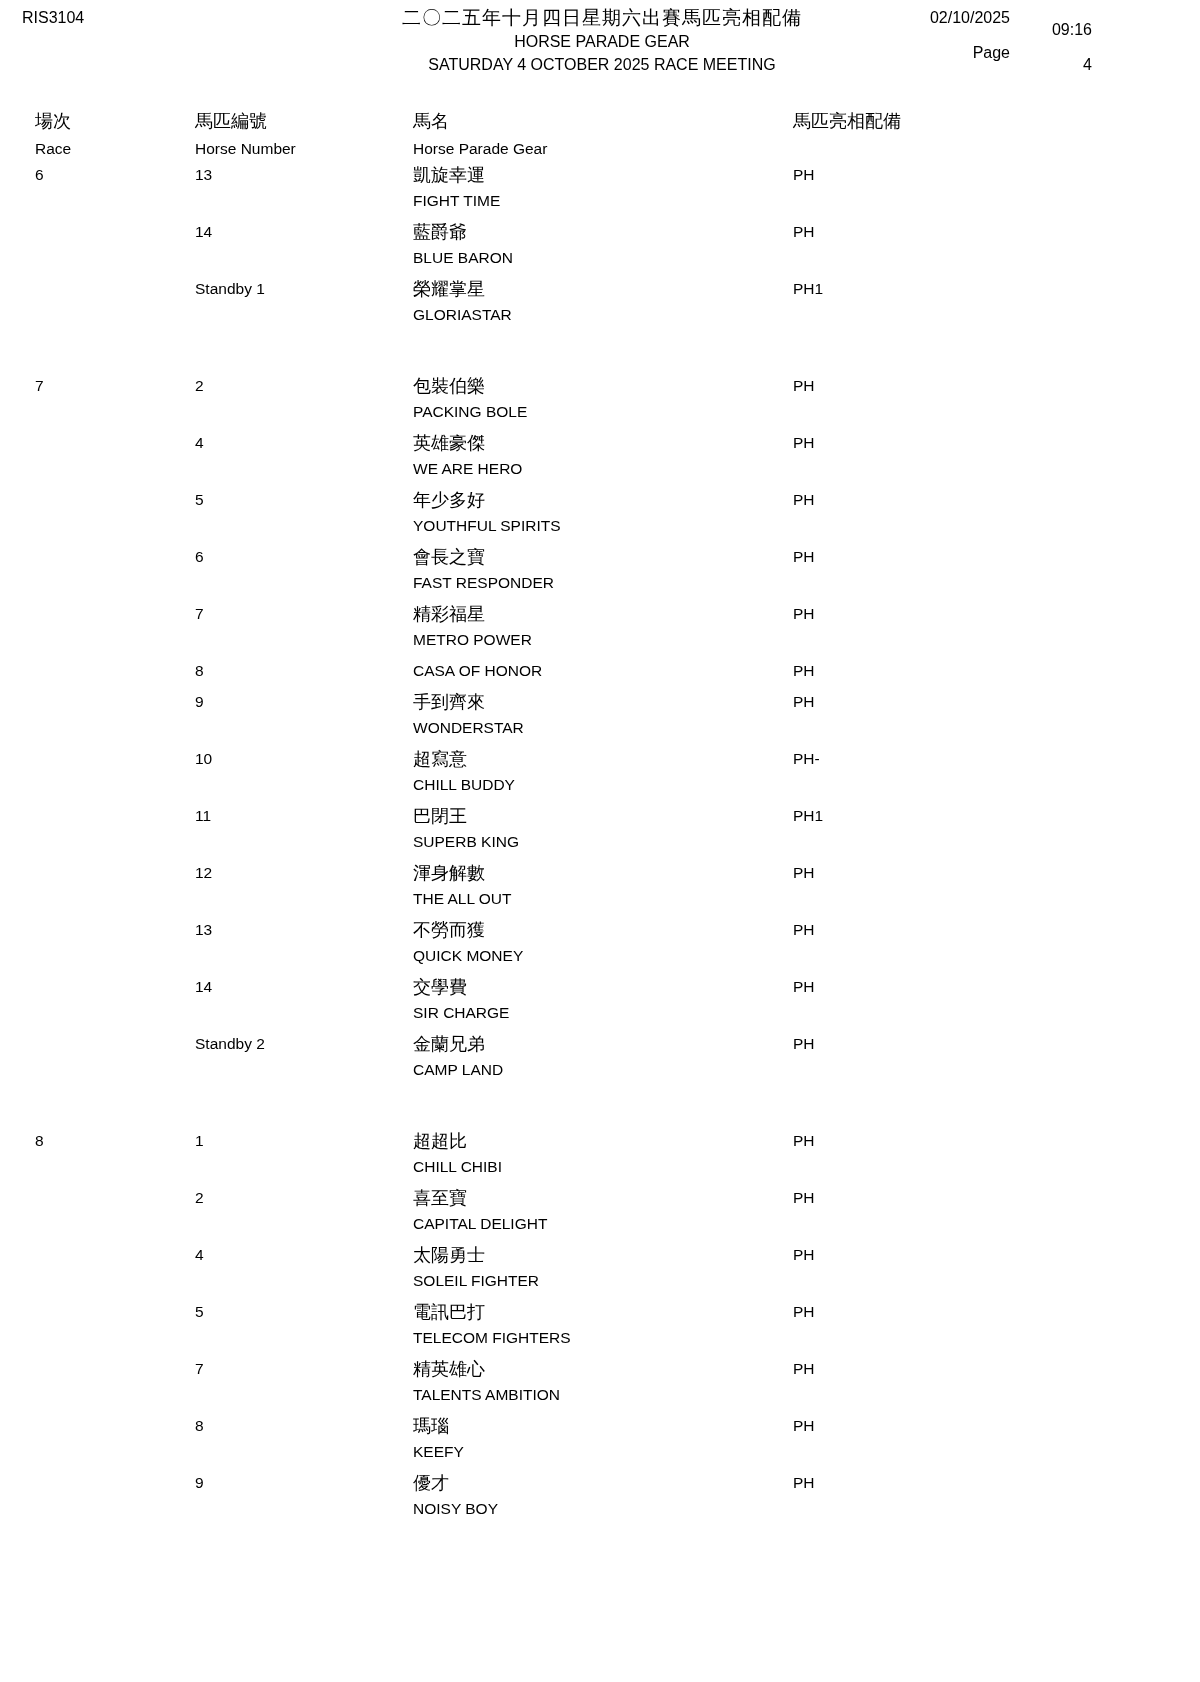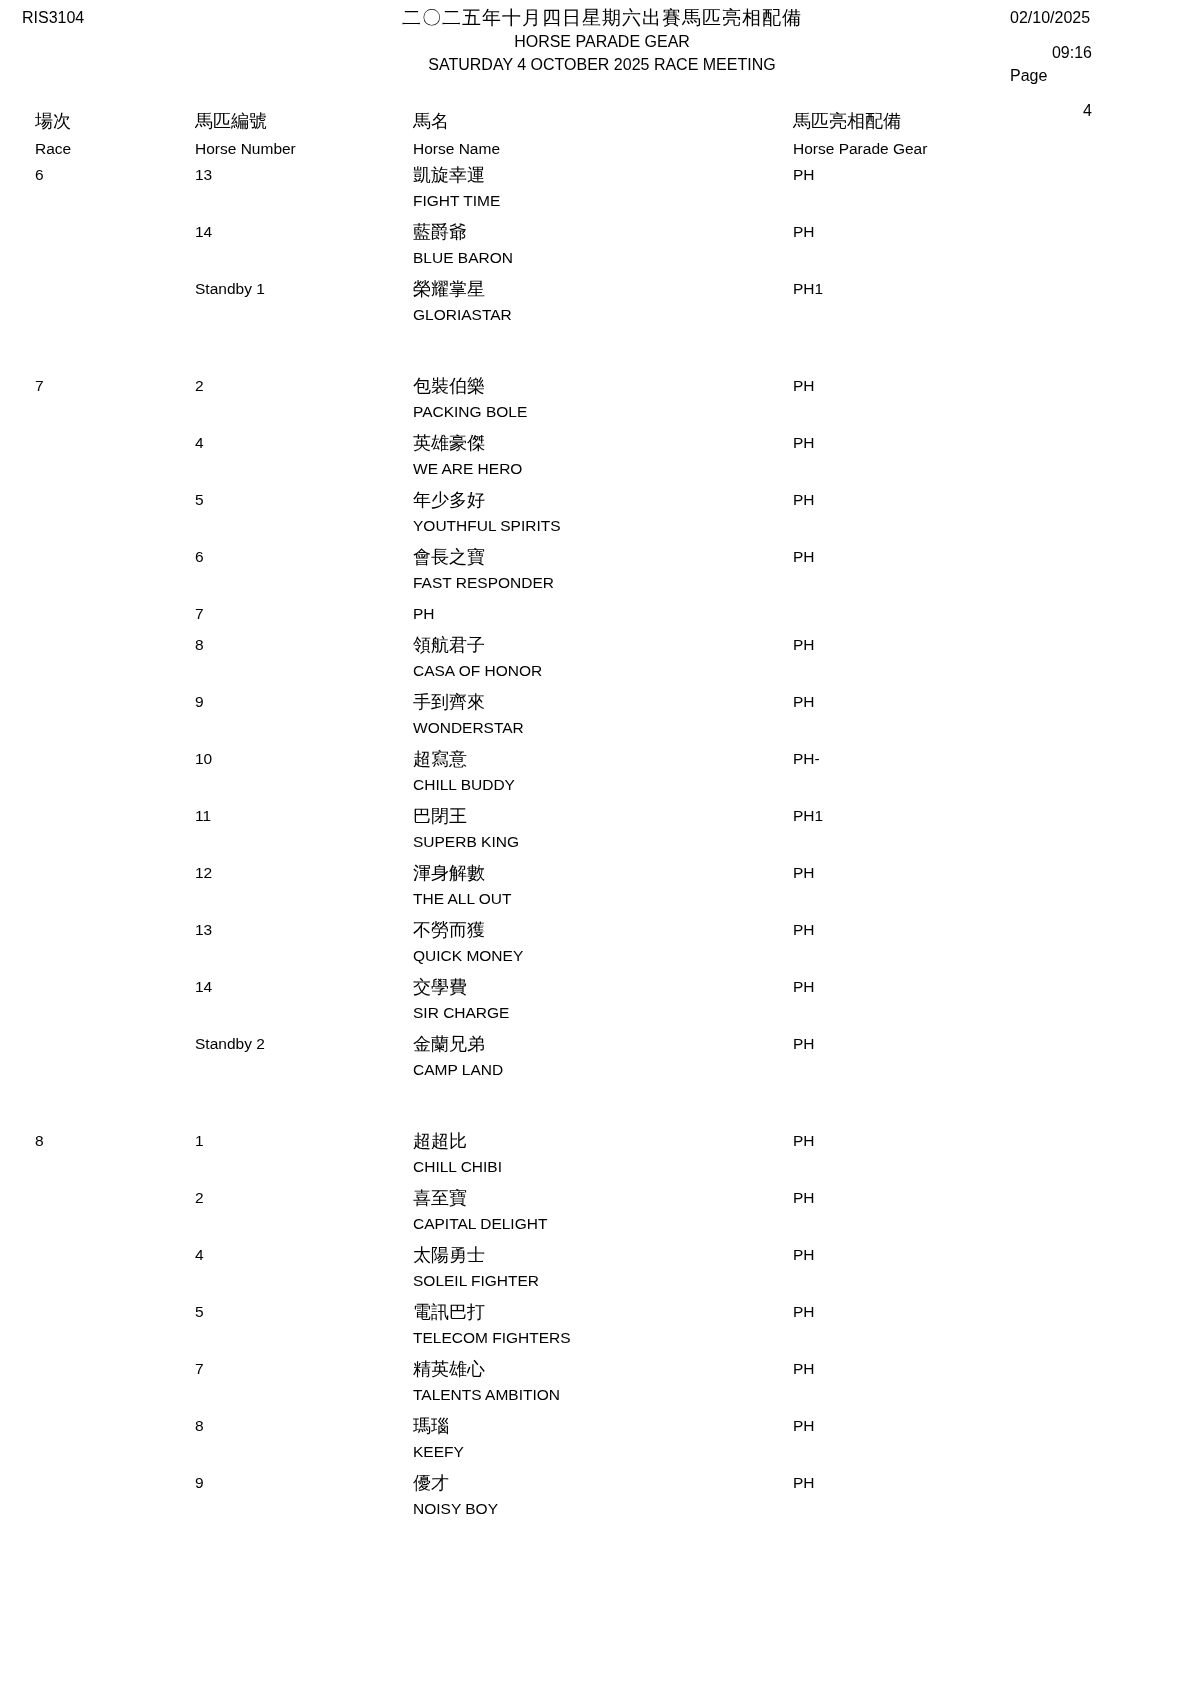--- a/index.html
+++ b/index.html
@@ -38,21 +38,21 @@
   .title-zh { font-size: 19px; line-height: 24px; letter-spacing: 1px; }
   .title-en { font-size: 16px; line-height: 23px; }
   .subtitle-en { font-size: 16px; line-height: 23px; }
   .header-right {
     position: absolute;
     top: 1px;
     right: 108px;
     font-size: 16px;
     line-height: 23px;
   }
-  .hr-row { display: flex; justify-content: flex-end; flex-direction: column; }
+  .hr-row { display: flex; justify-content: flex-end; }
   .hr-row .hr-b { width: 82px; text-align: right; margin-top: 12px; }
 
   
   .grid-row {
     display: grid;
     grid-template-columns: 160px 218px 380px 1fr;
     padding-left: 35px;
   }
   .col-headers { margin-top: 30px; }
   .col-headers .zh-cell { font-size: 18px; line-height: 30px; }
@@ -100,21 +100,20 @@
     <div class="col-headers">
       <div class="grid-row">
         <div class="zh-cell">場次</div>
         <div class="zh-cell">馬匹編號</div>
         <div class="zh-cell">馬名</div>
         <div class="zh-cell">馬匹亮相配備</div>
       </div>
       <div class="grid-row">
         <div class="en-cell">Race</div>
         <div class="en-cell">Horse Number</div>
-        <div class="en-cell">Horse Name</div>
         <div class="en-cell">Horse Parade Gear</div>
       </div>
     </div>
 
     <div id="races-container">
         <section class="race-group">
           <div class="entry">
             <div class="cell-line">6</div>
             <div class="cell-line">13</div>
             <div>
@@ -175,27 +174,30 @@
             <div class="cell-line">6</div>
             <div>
               <div class="name-zh">會長之寶</div>
               <div class="name-en">FAST RESPONDER</div>
             </div>
             <div class="cell-line">PH</div>
           </div>
           <div class="entry">
             <div class="cell-line"></div>
             <div class="cell-line">7</div>
+            <div>
+              <div class="name-zh">精彩福星</div>
+              <div class="name-en">METRO POWER</div>
+            </div>
             <div class="cell-line">PH</div>
           </div>
           <div class="entry">
             <div class="cell-line"></div>
             <div class="cell-line">8</div>
             <div>
-              <div class="name-zh">領航君子</div>
               <div class="name-en">CASA OF HONOR</div>
             </div>
             <div class="cell-line">PH</div>
           </div>
           <div class="entry">
             <div class="cell-line"></div>
             <div class="cell-line">9</div>
             <div>
               <div class="name-zh">手到齊來</div>
               <div class="name-en">WONDERSTAR</div>

